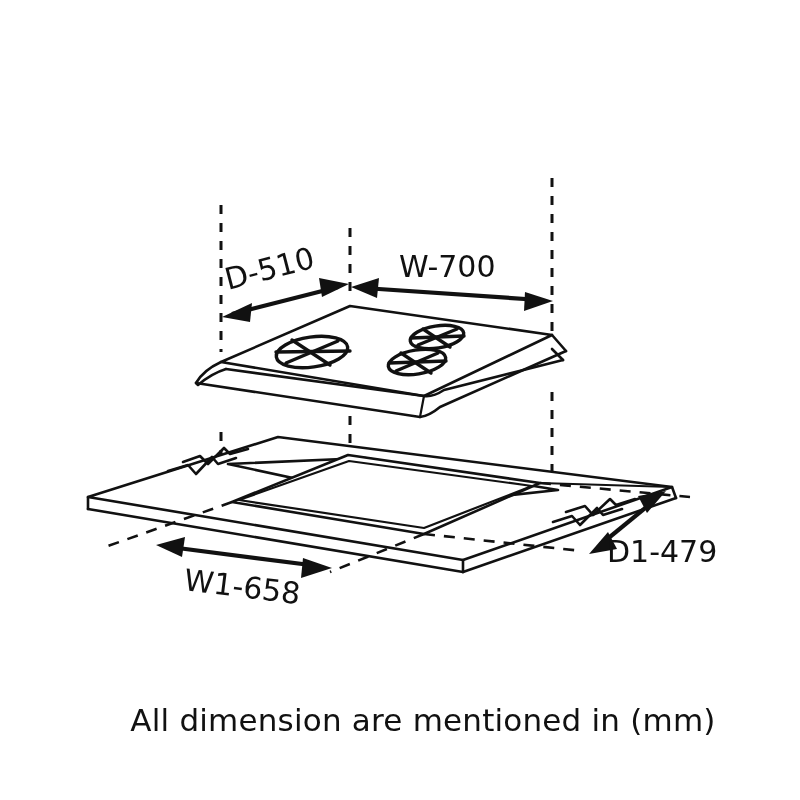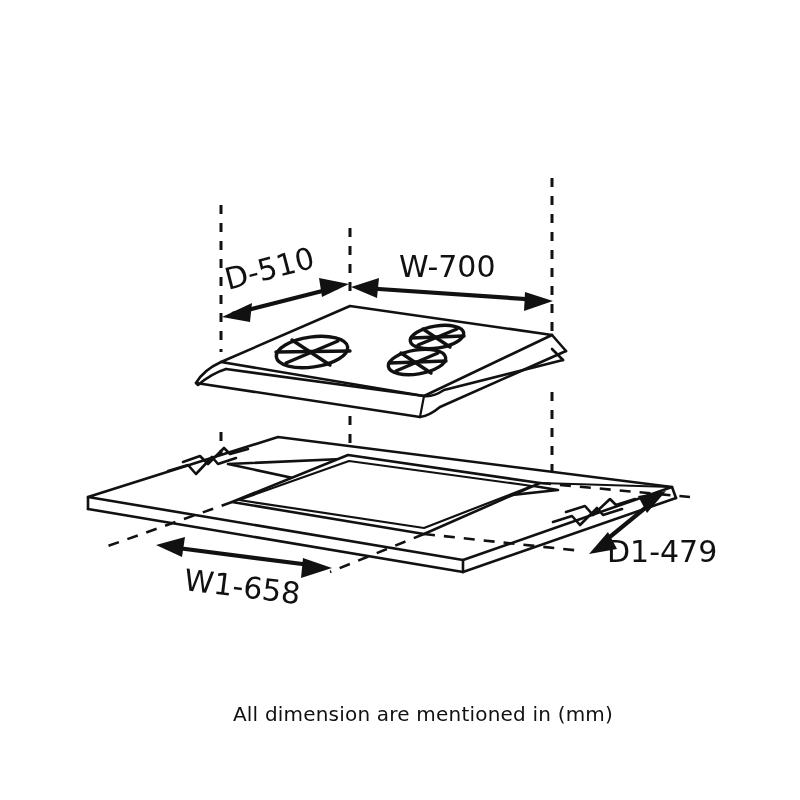--- a/index.html
+++ b/index.html
@@ -82,21 +82,21 @@
     fill: #111111;
     letter-spacing: 0px;
   }
   .caption-text {
     position: absolute;
     left: 0;
     right: 0;
     top: 702px;
     text-align: center;
     font-family: "DejaVu Sans", sans-serif;
-    font-size: 20px;
+    font-size: 31px;
     color: #111111;
     letter-spacing: 0.2px;
     white-space: nowrap;
     padding-left: 46px;
   }
 </style>
 </head>
 <body>
 
 <div id="diagram-root">

